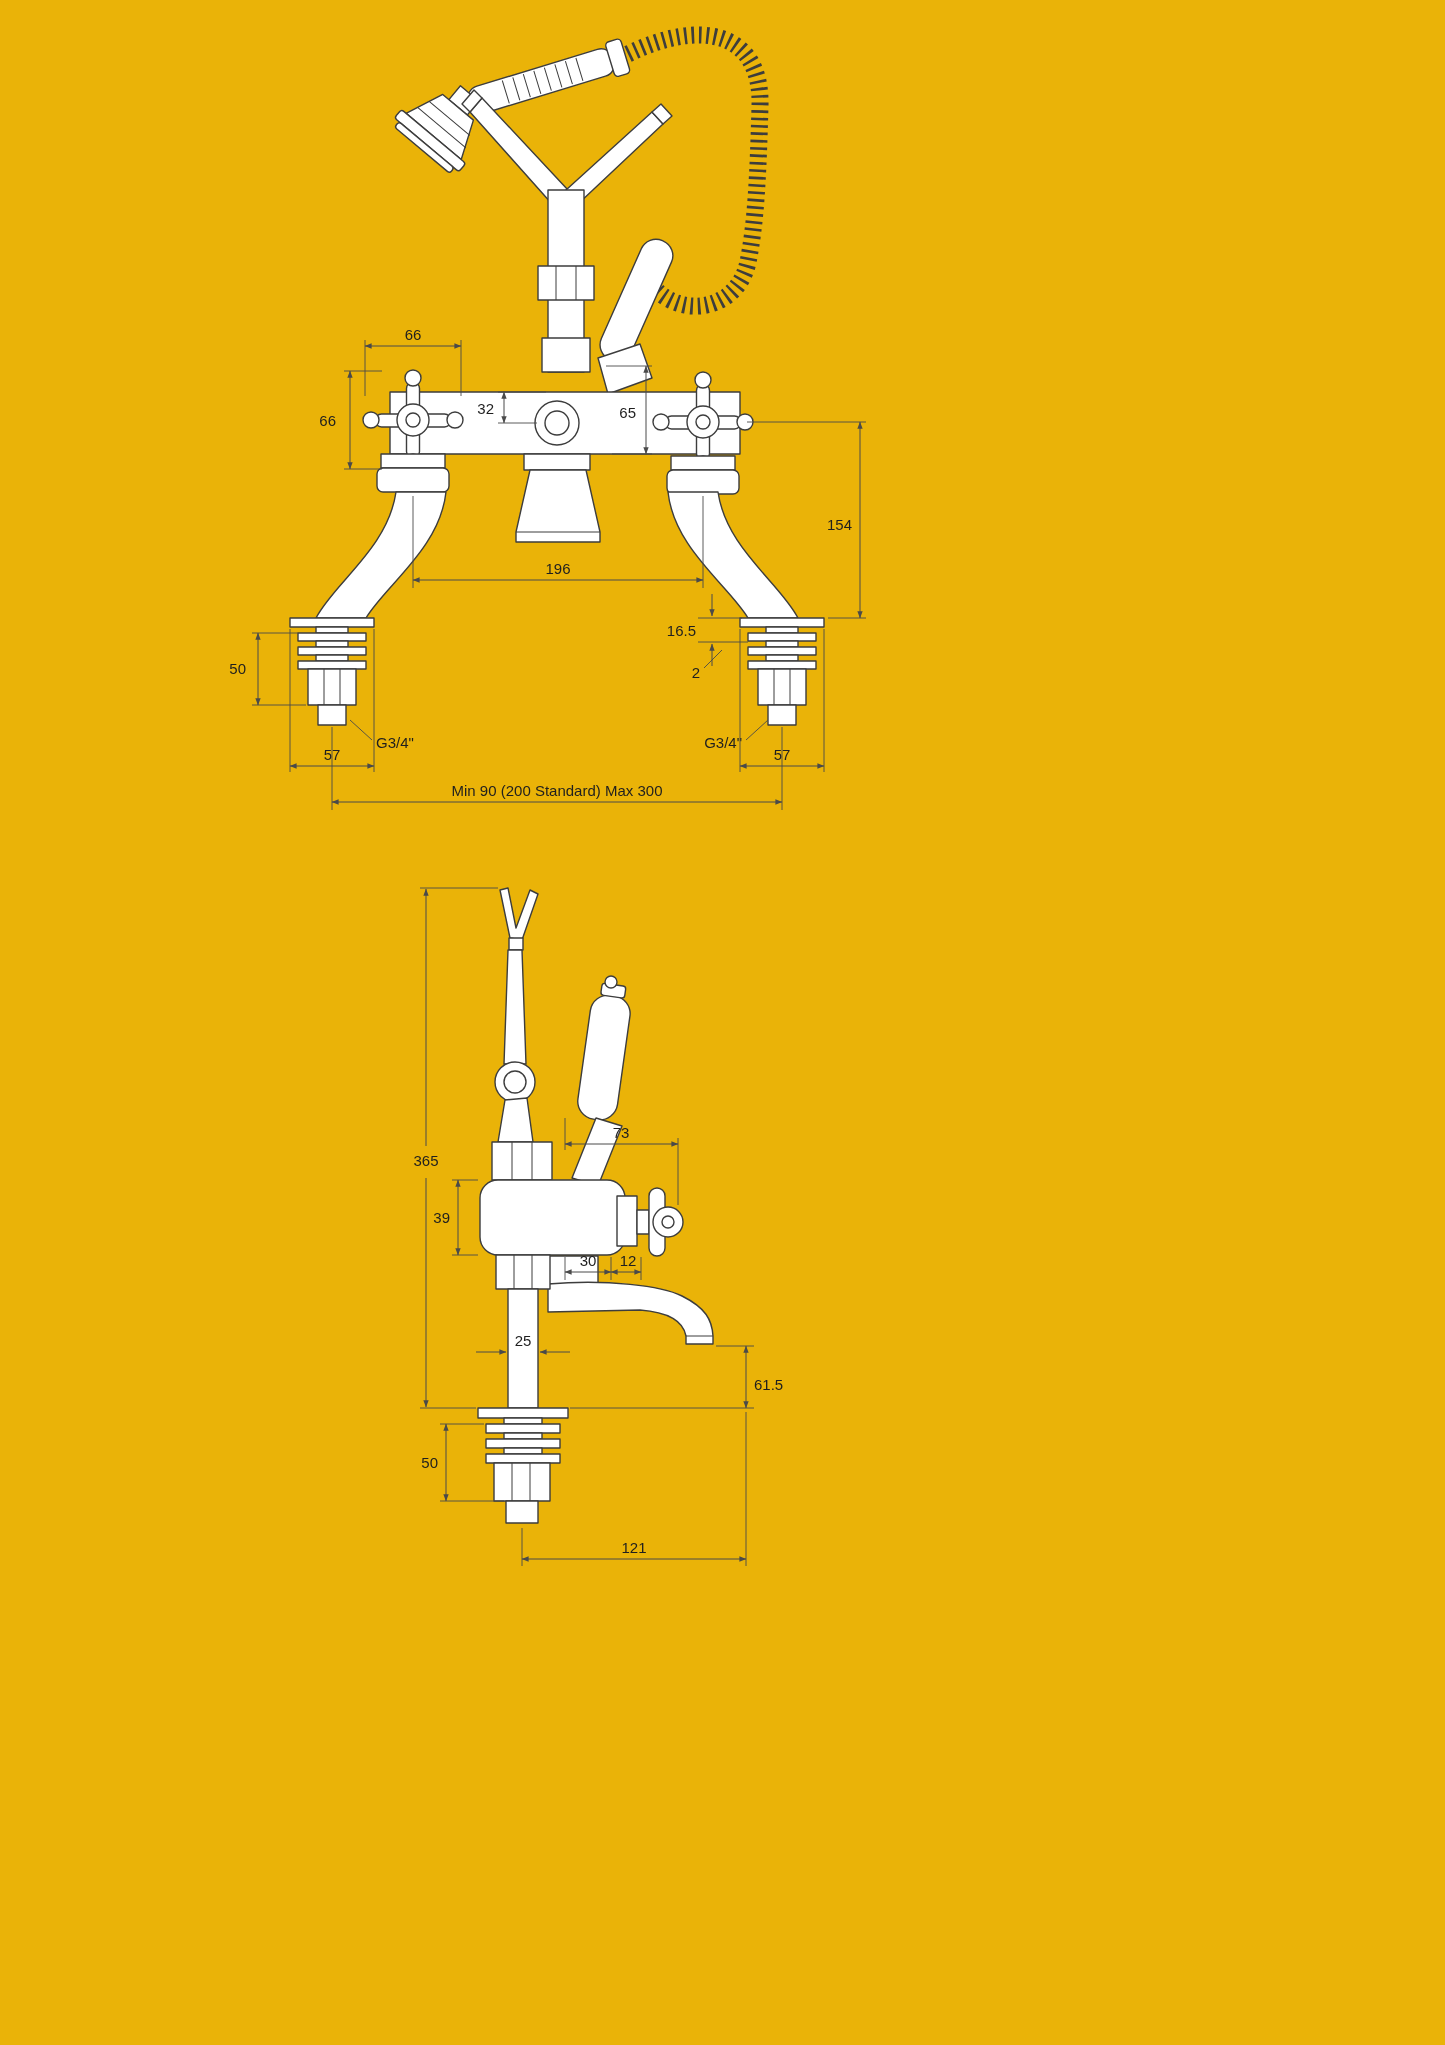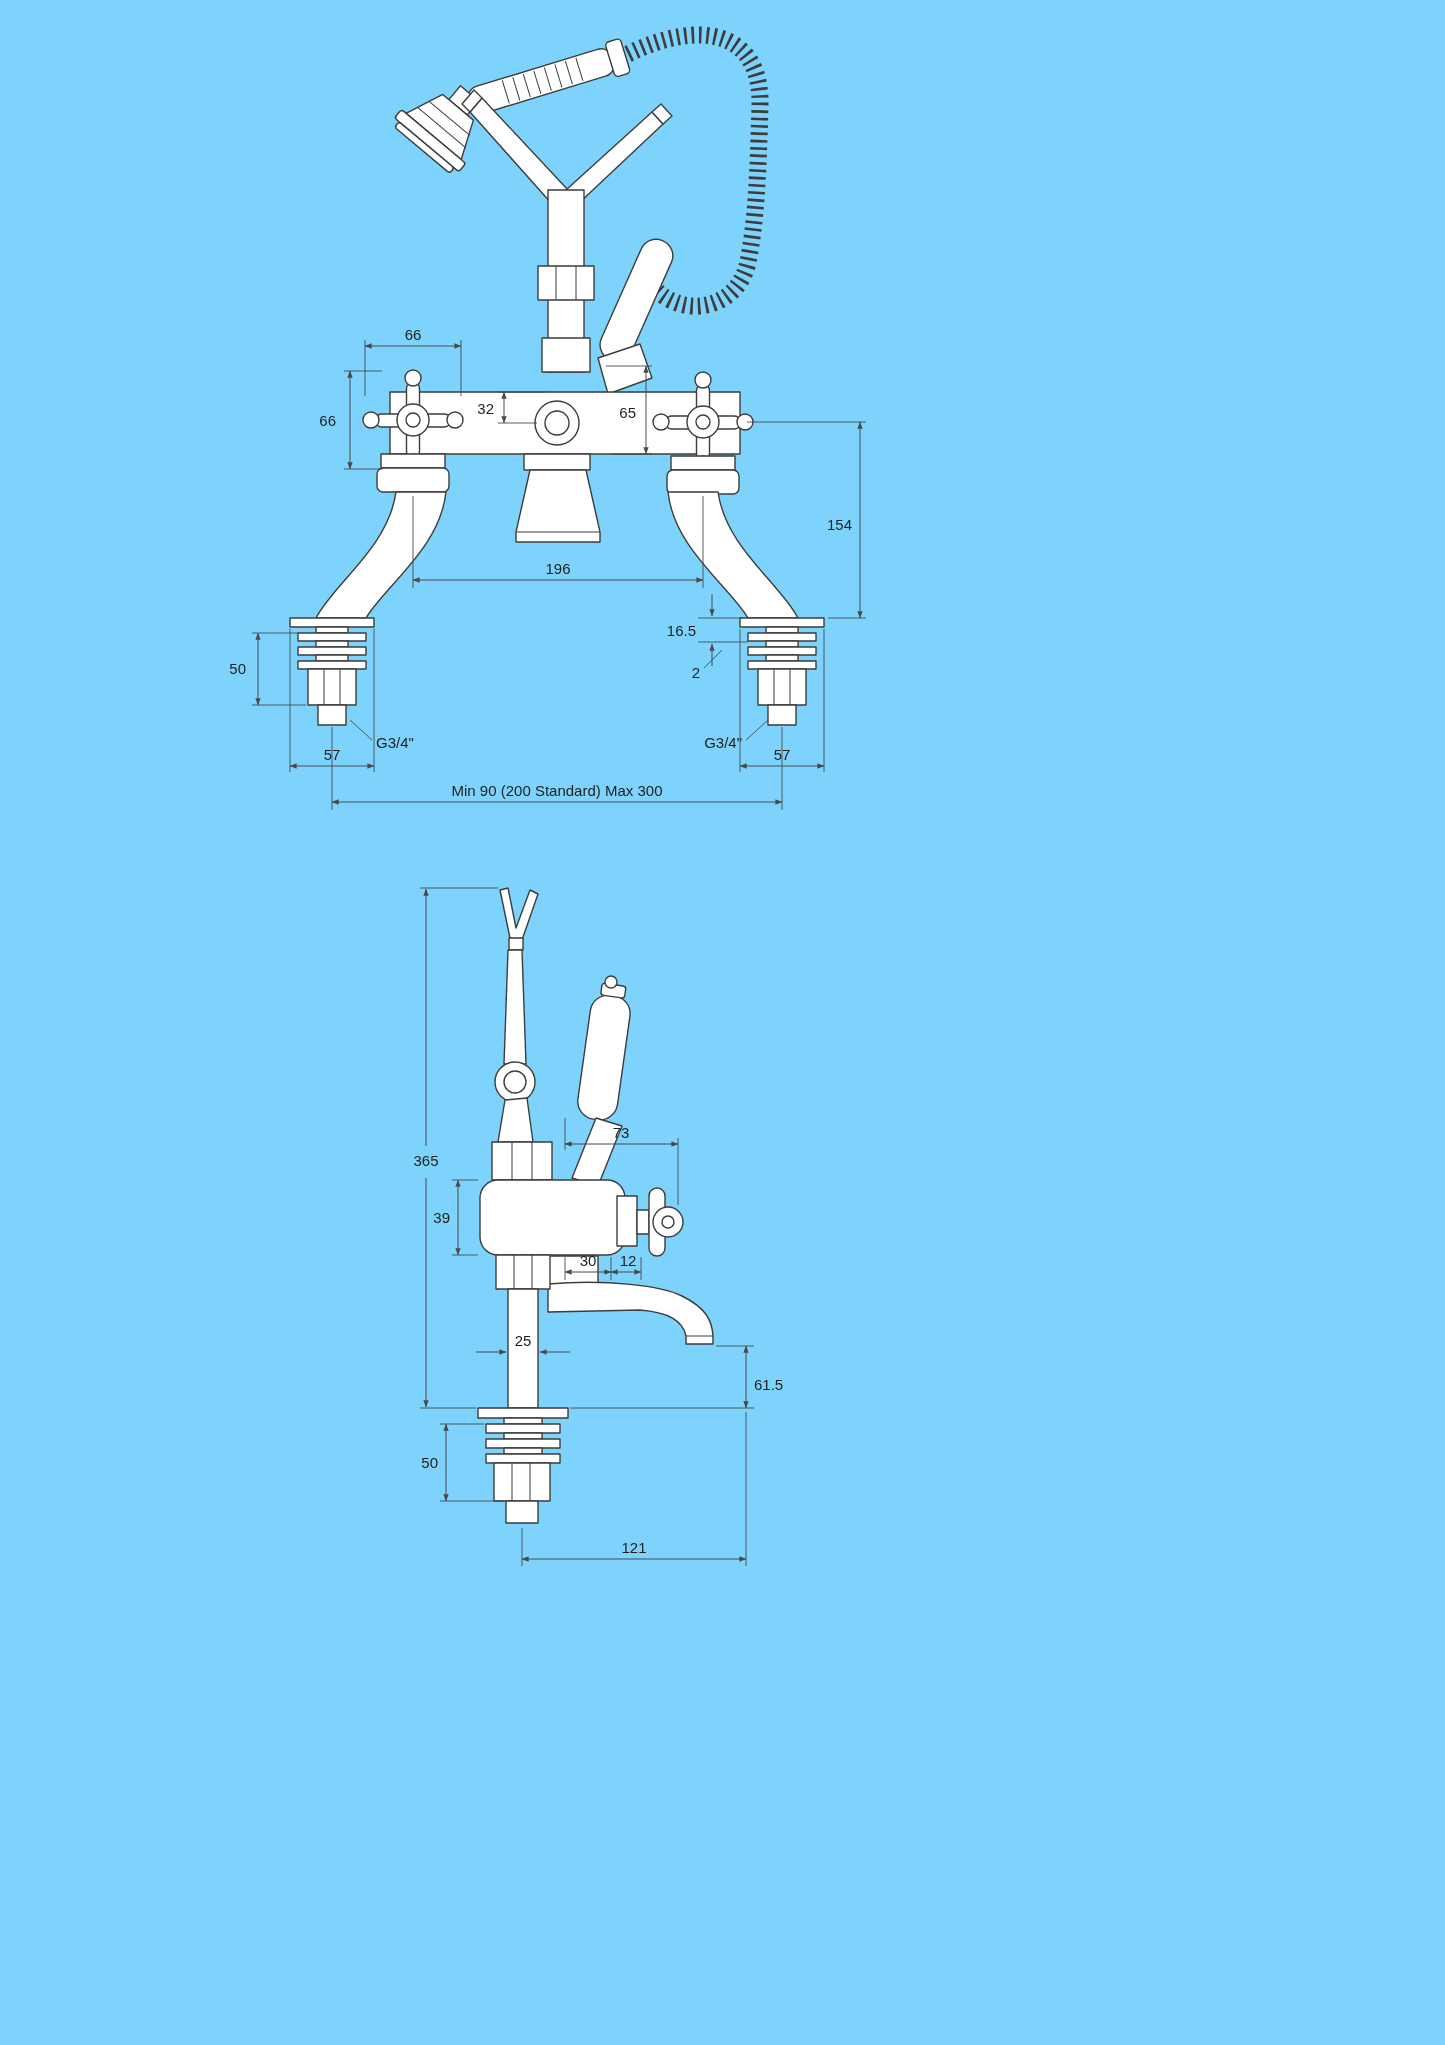--- a/index.html
+++ b/index.html
@@ -1,16 +1,16 @@
 <!DOCTYPE html>
 <html><head>
 <meta charset="utf-8">
 <style>
   html,body { margin:0; padding:0; background:#ffffff; }
-  .sheet { width:1445px; height:2045px; background:#7dd3fc; position:relative; overflow:hidden;text-decoration:underline; }
+  .sheet { width:1445px; height:2045px; background:#eab308; position:relative; overflow:hidden;text-decoration:underline; }
   svg { display:block; }
   .part   { fill:#ffffff; stroke:#3d3d3d; stroke-width:1.4; stroke-linejoin:round; }
   .detail { fill:none; stroke:#3d3d3d; stroke-width:1; }
   .hose   { fill:none; stroke:#3d3d3d; stroke-width:17; stroke-dasharray:2.6 4.8; }
   .ext    { stroke:#4a4a4a; stroke-width:0.9; fill:none; }
   .dimline{ stroke:#4a4a4a; stroke-width:1; fill:none; }
   .dim-text { font-family:"Liberation Sans", sans-serif; font-size:15px; fill:#1f1f1f; }
 </style>
 </head>
 <body>

